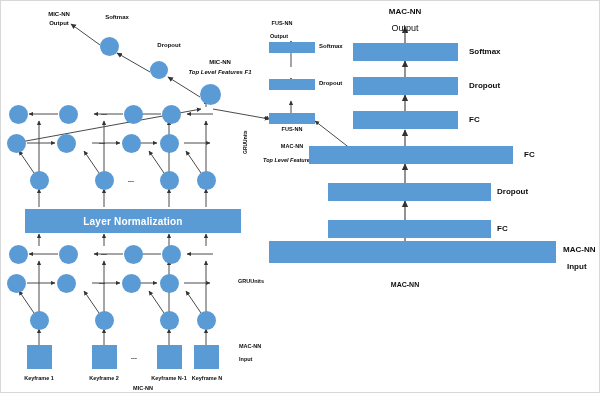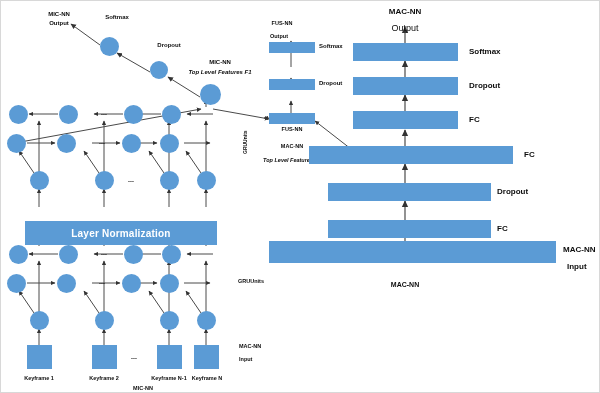--- a/index.html
+++ b/index.html
@@ -214,21 +214,21 @@
   <div class="lbl t7 ctr" style="left:101px;top:137px;">...</div>
 
   <div class="node" style="left:29px;top:170px;width:19px;height:19px;"></div>
   <div class="node" style="left:94px;top:170px;width:19px;height:19px;"></div>
   <div class="node" style="left:159px;top:170px;width:19px;height:19px;"></div>
   <div class="node" style="left:196px;top:170px;width:19px;height:19px;"></div>
   <div class="lbl t7 ctr" style="left:130px;top:175px;">...</div>
 
   <div class="lbl t5 vert" style="left:242px;top:153px;">GRUUnits</div>
 
-  <div class="bar ln" style="left:24px;top:220px;width:192px;height:24px;">
+  <div class="bar ln" style="left:24px;top:208px;width:216px;height:24px;">
     <span>Layer Normalization</span>
   </div>
 
   <div class="node" style="left:8px;top:244px;width:19px;height:19px;"></div>
   <div class="node" style="left:58px;top:244px;width:19px;height:19px;"></div>
   <div class="node" style="left:123px;top:244px;width:19px;height:19px;"></div>
   <div class="node" style="left:161px;top:244px;width:19px;height:19px;"></div>
   <div class="lbl t7 ctr" style="left:103px;top:248px;">...</div>
 
   <div class="node" style="left:6px;top:273px;width:19px;height:19px;"></div>

